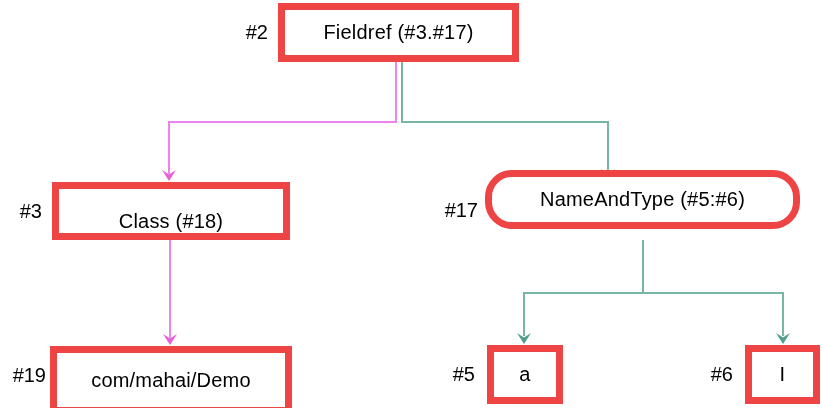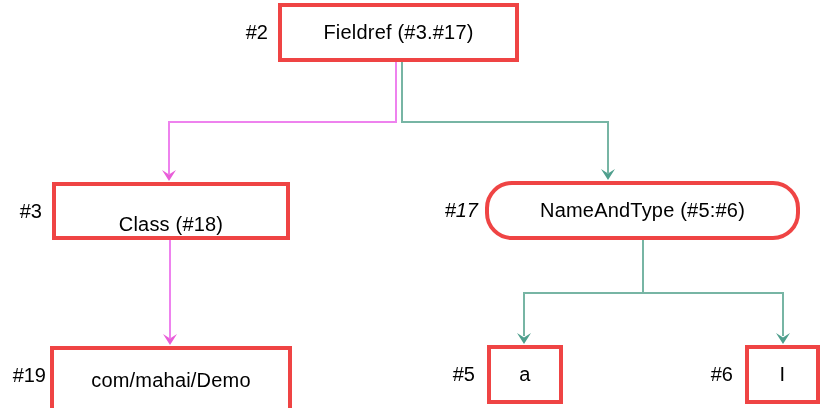--- a/index.html
+++ b/index.html
@@ -17,46 +17,46 @@
     overflow: hidden;
   }
   .edges-svg {
     position: absolute;
     left: 0; top: 0;
     width: 822px; height: 408px;
   }
   .box {
     position: absolute;
     box-sizing: border-box;
-    border: 4px solid #ef4444;
+    border: 7px solid #ef4444;
     background: #ffffff;
     display: flex;
     align-items: center;
     justify-content: center;
     font-size: 20px;
     letter-spacing: 0.2px;
     white-space: nowrap;
   }
   .idx {
     position: absolute;
     font-size: 20px;
     text-align: right;
     white-space: nowrap;
   }
   
   #box-n2  { left: 278px; top: 3px;   width: 241px; height: 59px; }
   #box-n3  { left: 52px;  top: 182px; width: 238px; height: 58px; align-items: flex-end; }
-  #box-n17 { left: 485px; top: 181px; width: 315px; height: 59px; border-radius: 27px; }
+  #box-n17 { left: 485px; top: 170px; width: 315px; height: 59px; border-radius: 27px; }
   #box-n18 { left: 50px;  top: 346px; width: 242px; height: 68px; }
   #box-n5  { left: 487px; top: 345px; width: 76px;  height: 59px; }
   #box-n6  { left: 745px; top: 345px; width: 75px;  height: 59px; }
   
   #idx-n2  { left: 190px; top: 21px;  width: 78px; }
   #idx-n3  { left: 0px;   top: 200px; width: 42px; }
-  #idx-n17 { left: 400px; top: 199px; width: 78px; font-style: italic; }
+  #idx-n17 { left: 400px; top: 199px; width: 78px; }
   #idx-n18 { left: 0px;   top: 364px; width: 46px; }
   #idx-n5  { left: 428px; top: 363px; width: 47px; }
   #idx-n6  { left: 686px; top: 363px; width: 47px; }
 </style>
 </head>
 <body>
 
 <div class="canvas">
 
   <svg class="edges-svg" viewBox="0 0 822 408" xmlns="http://www.w3.org/2000/svg">

